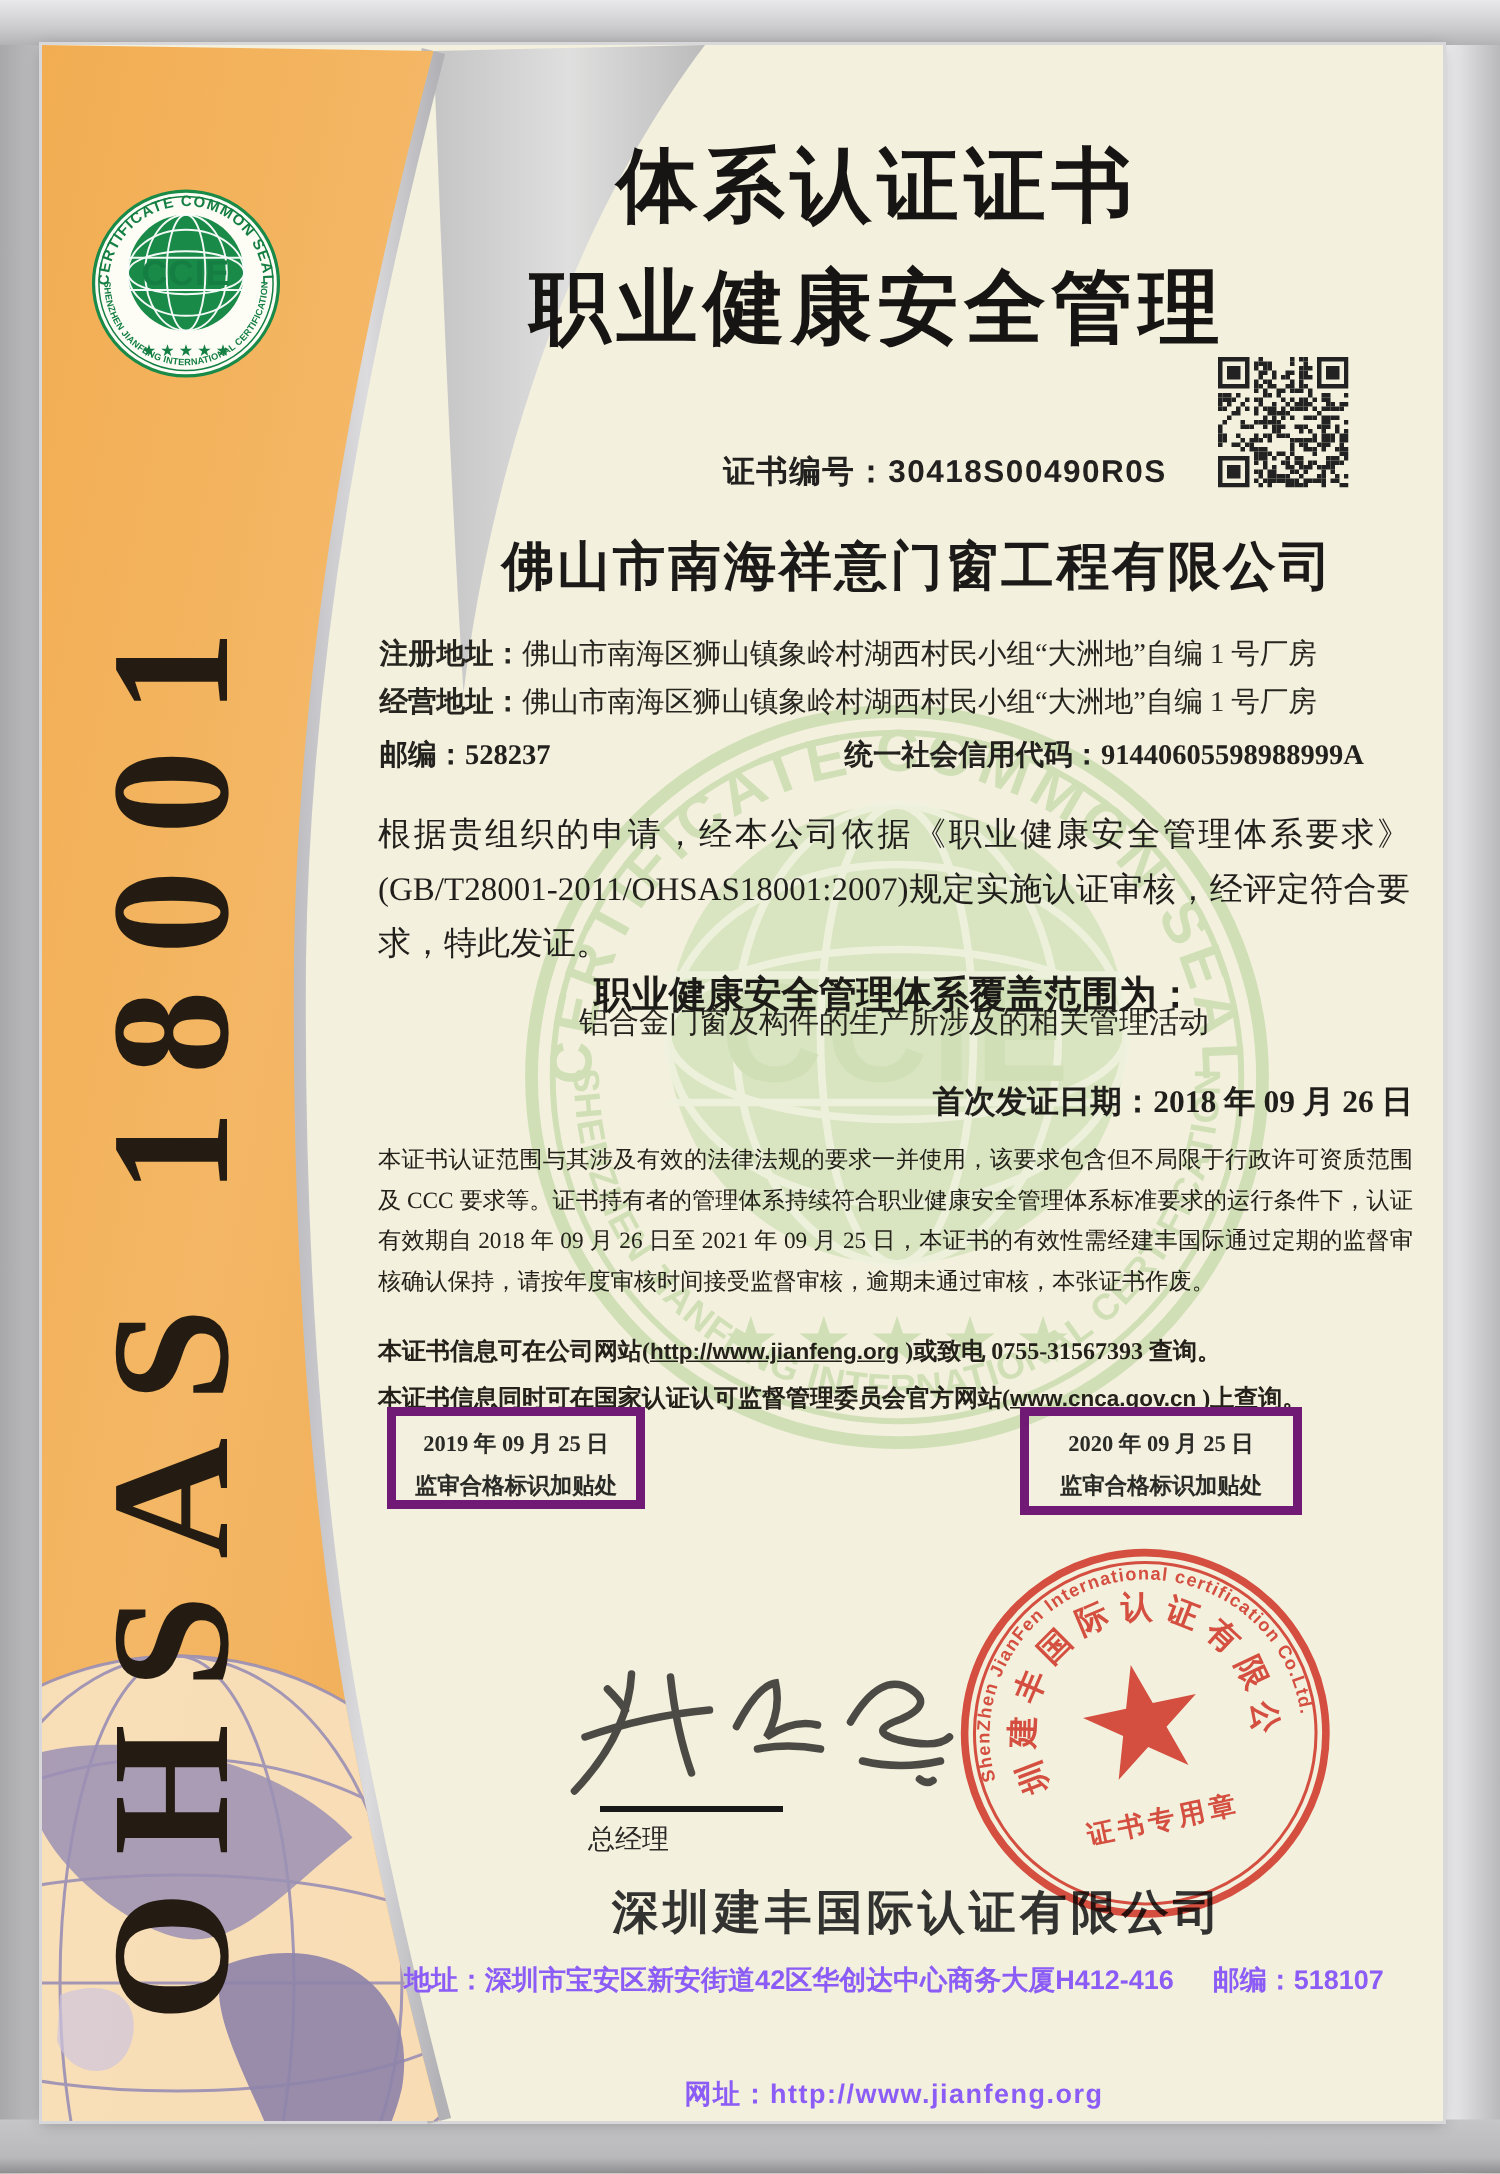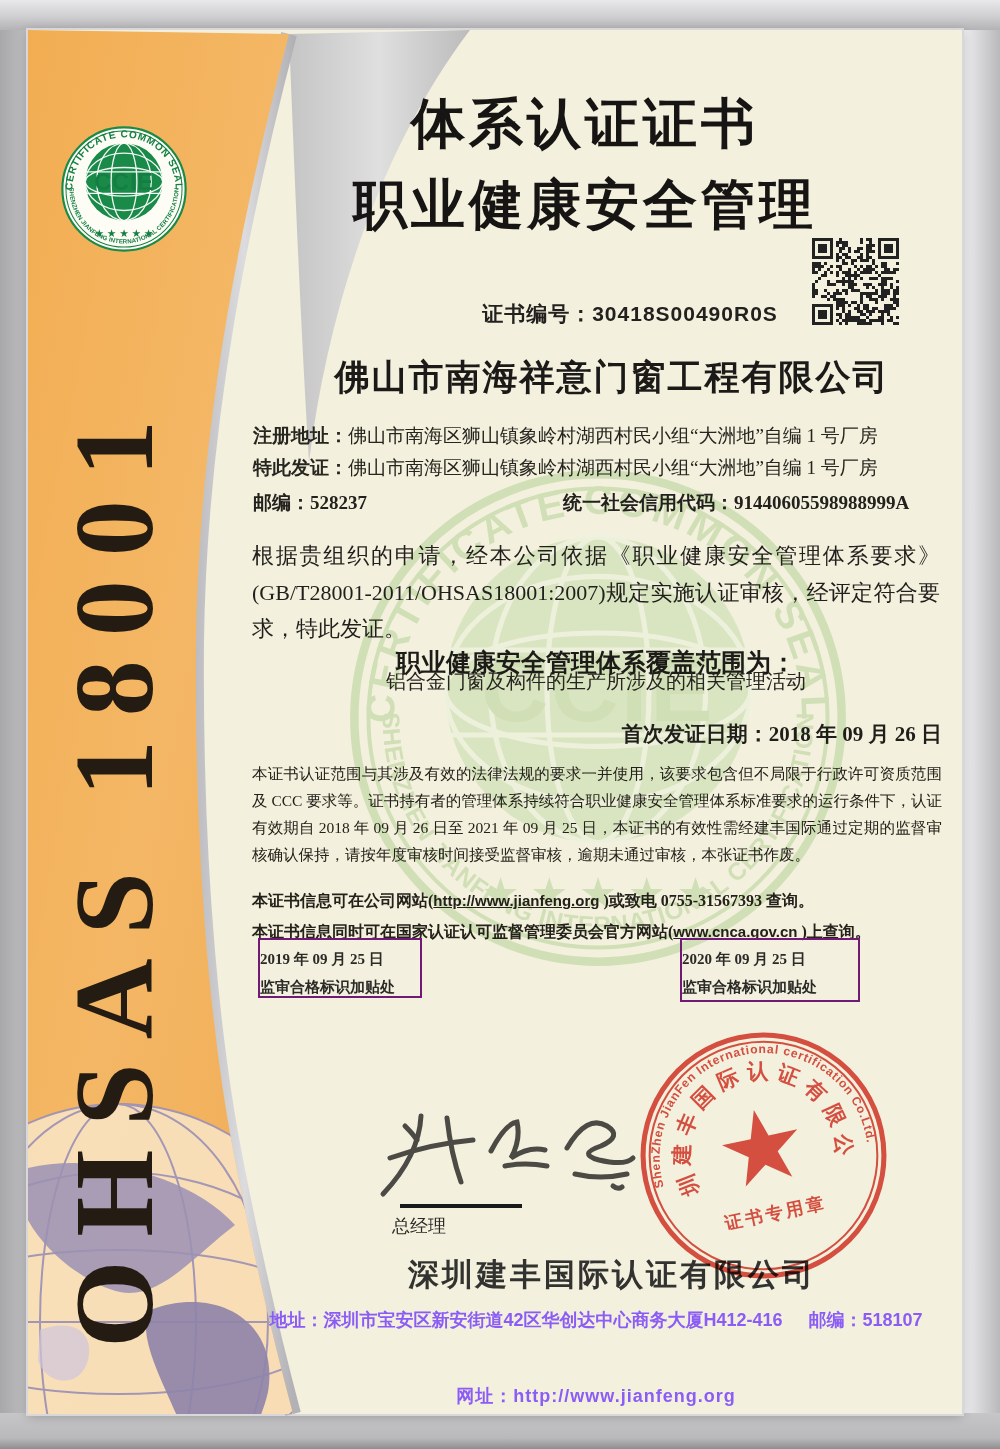--- a/index.html
+++ b/index.html
@@ -55,21 +55,21 @@
   .postrow .credit{position:absolute;left:310px;top:0;}
   .decl{left:252px;top:538px;width:688px;font-size:22px;line-height:1.66;text-align:justify;color:#211f1c;}
   .scope-h{left:250px;top:646px;width:692px;text-align:center;font-size:25px;font-weight:bold;color:#1d1b18;}
   .scope{left:250px;top:668px;width:692px;text-align:center;font-size:20px;color:#26241f;}
   .firstissue{left:250px;top:720px;width:692px;text-align:right;font-size:21px;font-weight:bold;color:#201e1b;}
   .terms{left:252px;top:760px;width:690px;font-size:15.5px;line-height:27px;font-weight:400;
     text-align:justify;color:#232119;}
   .query{left:252px;top:891px;width:690px;font-size:16px;font-weight:600;color:#232119;}
   .query2{top:922px;}
   .query .url{font-weight:bold;text-decoration:underline;font-family:"Liberation Sans","DejaVu Sans",sans-serif;font-size:15px;}
-  .sticker{border:2px solid #701a75;text-align:left;font-size:15px;font-weight:bold;
+  .sticker{border:6px solid #701a75;text-align:center;font-size:15px;font-weight:bold;
     line-height:1.85;padding-top:6px;color:#2a2a26;background:rgba(255,255,255,.06);}
   .sticker-1{left:258px;top:938px;width:160px;height:50px;}
   .sticker-2{left:680px;top:938px;width:176px;height:54px;}
   .sig-svg{left:355px;top:1096px;z-index:3;}
   .sig-line{left:400px;top:1204px;width:122px;height:4px;background:#191919;}
   .sig-title{left:392px;top:1214px;width:140px;font-size:18px;color:#2a2926;}
   .seal-svg{left:636px;top:1028px;z-index:4;opacity:.88;transform:rotate(-12deg);mix-blend-mode:multiply;}
   .seal-svg text{fill:#cf372a;}
   .seal-svg .ln{stroke:#cf372a;}
   .issuer-name{left:262px;top:1254px;width:700px;text-align:center;font-size:31px;font-weight:bold;
@@ -505,21 +505,21 @@
   <div class="abs certno">
     <span class="lbl">证书编号：</span><span>30418S00490R0S</span>
   </div>
 
   <div class="abs company">佛山市南海祥意门窗工程有限公司</div>
 
   <div class="abs addr">
     <span class="lbl">注册地址：</span><span>佛山市南海区狮山镇象岭村湖西村民小组“大洲地”自编 1 号厂房</span>
   </div>
   <div class="abs addr addr2">
-    <span class="lbl">特此发证：</span><span>佛山市南海区狮山镇象岭村湖西村民小组“大洲地”自编 1 号厂房</span>
+    <span class="lbl">经营地址：</span><span>佛山市南海区狮山镇象岭村湖西村民小组“大洲地”自编 1 号厂房</span>
   </div>
 
   <div class="abs postrow">
     <span>邮编：</span><span>528237</span>
     <span class="credit"><span>统一社会信用代码：</span><span>91440605598988999A</span></span>
   </div>
 
   <div class="abs decl">根据贵组织的申请，经本公司依据《职业健康安全管理体系要求》(GB/T28001-2011/OHSAS18001:2007)规定实施认证审核，经评定符合要求，特此发证。</div>
 
   <div class="abs scope-h">职业健康安全管理体系覆盖范围为：</div>

